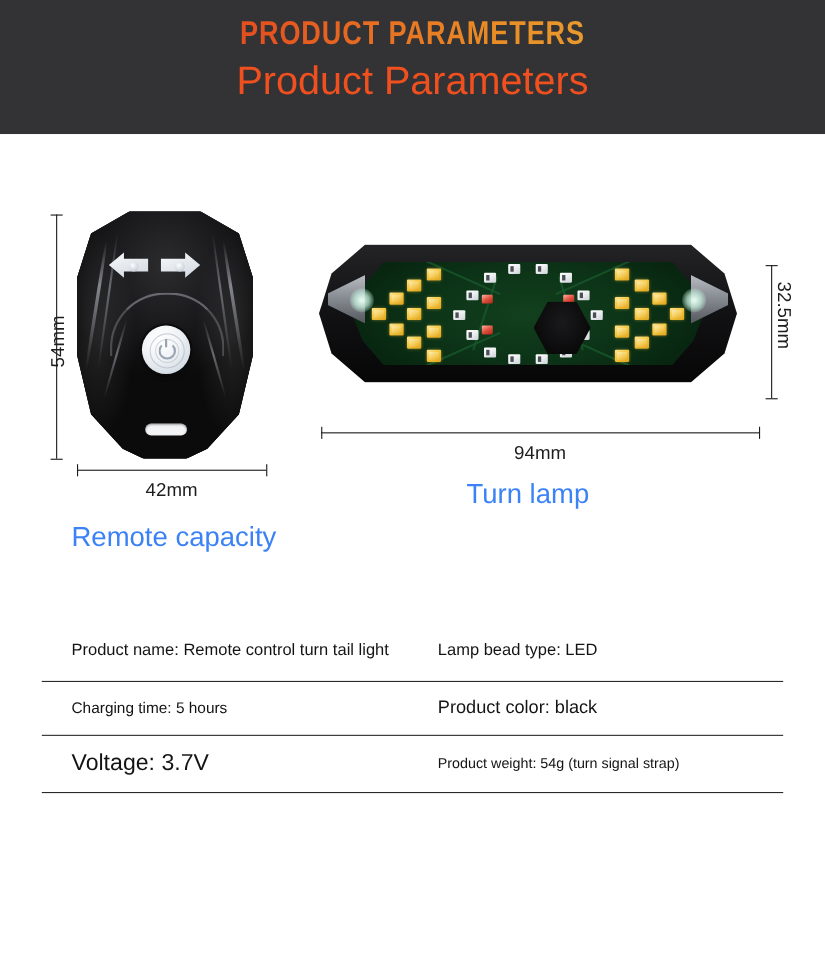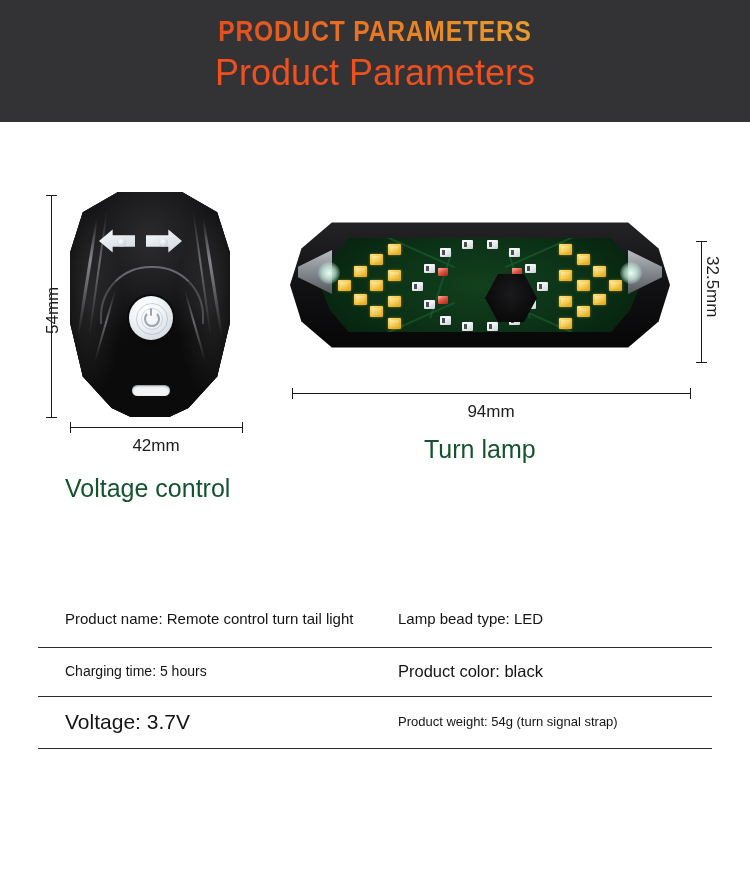--- a/index.html
+++ b/index.html
@@ -215,30 +215,30 @@
   .dim-label{
     position:absolute;
     font-size:17px;color:#1d1d1d;white-space:nowrap;
     font-family:"Liberation Sans","DejaVu Sans",sans-serif;
   }
   .dim-label-rot-up{transform:rotate(-90deg);transform-origin:left top;}
   .dim-label-rot-dn{transform:rotate(90deg);transform-origin:left top;}
 
   .caption{
     position:absolute;
-    color:#14532d;
+    color:#3b82f6;
     font-size:25px;
     white-space:nowrap;
     font-family:"Liberation Sans","DejaVu Sans",sans-serif;
     text-align:center;
   }
 
   
   .spec-table{
-    position:absolute;left:38px;top:590px;width:674px;
+    position:absolute;left:38px;top:562px;width:674px;
   }
   .spec-row{
     position:relative;
     display:flex;
     align-items:center;
     border-bottom:1px solid #2b2b2b;
     box-sizing:border-box;
   }
   .spec-cell{
     color:#141414;
@@ -288,21 +288,21 @@
 
         <div class="lanyard-slot"></div>
       </div>
     </div>
 
     <div class="dimline dim-h" style="left:70px;top:305px;width:172px;"></div>
     <div class="tick-v" style="left:70px;top:300px;"></div>
     <div class="tick-v" style="left:242px;top:300px;"></div>
     <div class="dim-label" style="left:0;top:314px;width:312px;text-align:center;">42mm</div>
 
-    <div class="caption" style="left:65px;top:352px;">Voltage control</div>
+    <div class="caption" style="left:65px;top:352px;">Remote capacity</div>
   </div>
 
   <div>
 
     <div class="lamp-wrap">
       <div class="lamp-body"></div>
 
       <div class="lamp-inner">
 
         <div class="pcb-trace" style="left:20px;top:8px;width:120px;height:2px;transform:rotate(24deg);"></div>

